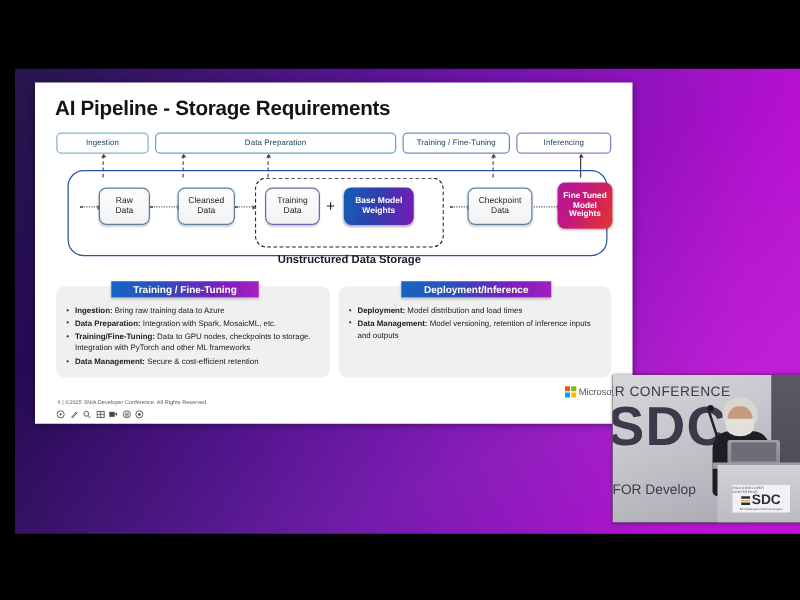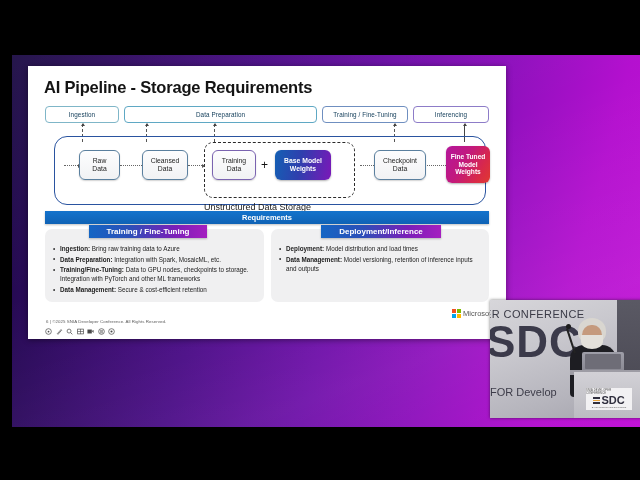--- a/index.html
+++ b/index.html
@@ -67,21 +67,21 @@
     background: transparent;
   }
 
   
   .dashed-region {
     position: absolute; left: 176px; top: 76px; width: 151px; height: 56px;
     border: 1.2px dashed #2a2a2a; border-radius: 9px;
   }
   .dashed-label {
     position: absolute; left: 176px; top: 136px; width: 151px;
-    font-size: 9px; color: #1a1a1a; font-weight: 400;
+    text-align: center; font-size: 9px; color: #1a1a1a; font-weight: 700;
   }
 
   
   .node {
     position: absolute; border-radius: 6px;
     display: flex; flex-direction: column; align-items: center;
     justify-content: center; text-align: center; line-height: 1.12;
   }
   .node.light {
     background: linear-gradient(180deg,#fdfdfe 0%,#f1f2f4 100%);
@@ -325,21 +325,20 @@
       <span>Checkpoint</span>
       <span>Data</span>
     </div>
 
     <div class="node grad-magenta" style="left:418px; top:80px; width:44px; height:37px;">
       <span>Fine Tuned</span>
       <span>Model</span>
       <span>Weights</span>
     </div>
 
-    <div class="req-banner">Requirements</div>
 
     <div class="req-panel left">
       <div class="req-head">Training / Fine-Tuning</div>
       <ul class="req-list">
         <li>
           <b>Ingestion:</b><span> Bring raw training data to Azure</span>
         </li>
         <li>
           <b>Data Preparation:</b><span> Integration with Spark, MosaicML, etc.</span>
         </li>

